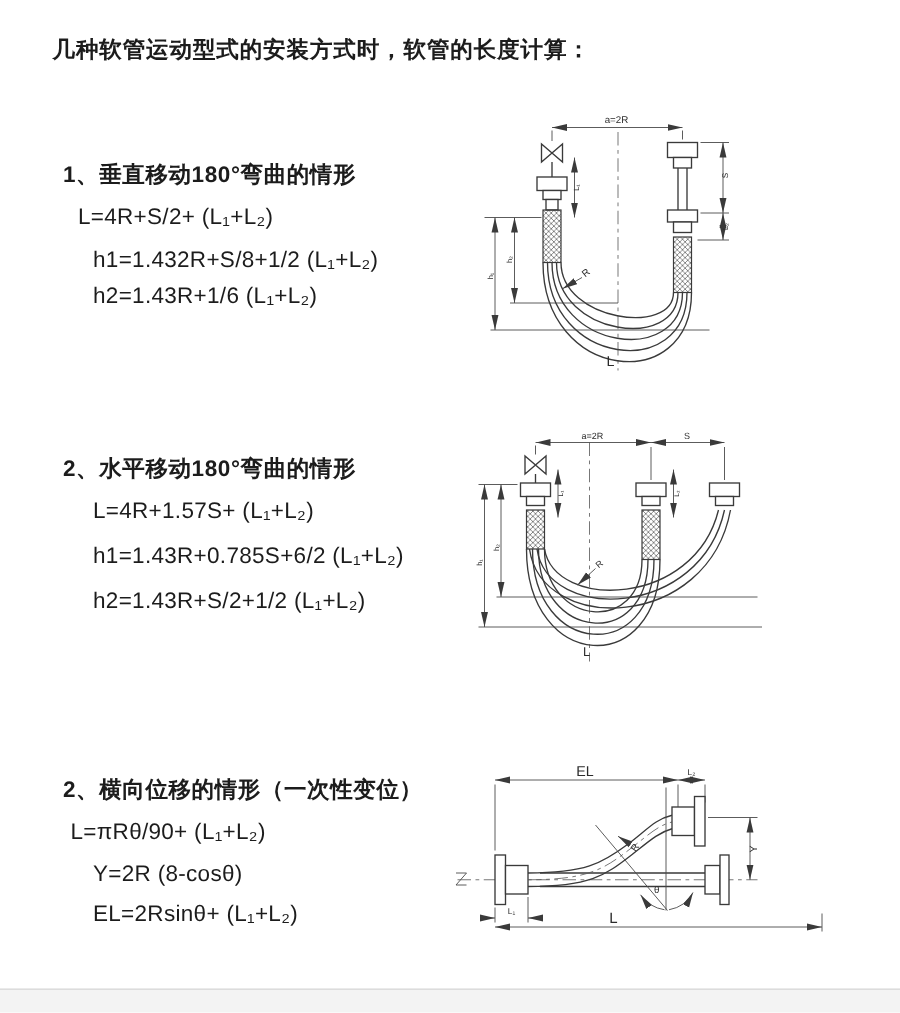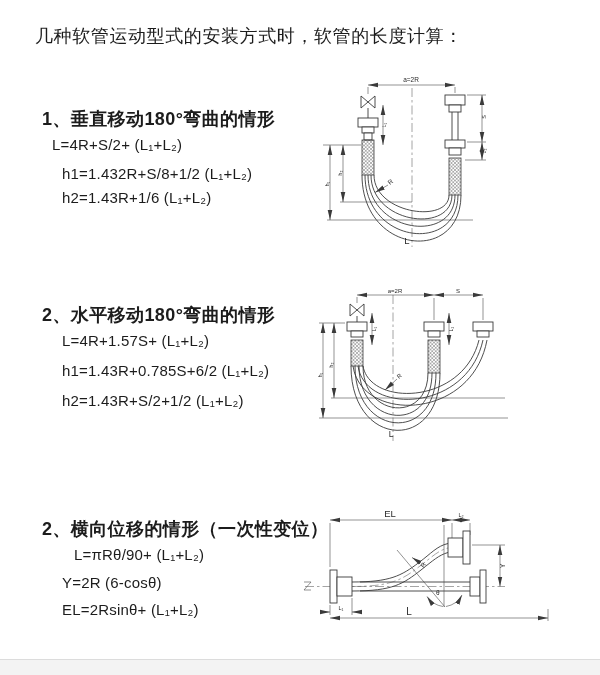--- a/index.html
+++ b/index.html
@@ -1,20 +1,20 @@
 <!DOCTYPE html>
 <html><head>
 <meta charset="utf-8">
 <style>
   html,body{margin:0;padding:0}
   body{width:600px;height:675px;background:#ffffff;position:relative;overflow:hidden;
        font-family:"Liberation Sans","DejaVu Sans",sans-serif;color:#1c1c1c}
   .abs{position:absolute;white-space:nowrap}
-  .title{font-size:18px;font-weight:400;letter-spacing:.6px}
-  .heading{font-size:18px;font-weight:700;letter-spacing:.4px}
+  .title{font-size:15px;font-weight:700;letter-spacing:.6px}
+  .heading{font-size:15px;font-weight:700;letter-spacing:.4px}
   .formula{font-size:15px;font-weight:500;letter-spacing:.2px}
   svg{position:absolute;overflow:visible}
   svg text{font-family:"Liberation Sans","DejaVu Sans",sans-serif;fill:#2b2b2b}
   .ol{fill:#ffffff;stroke:#3a3a3a;stroke-width:.9}
   .ln{fill:none;stroke:#3a3a3a;stroke-width:.9}
   .dim{fill:none;stroke:#4a4a4a;stroke-width:.6}
   .cl{fill:none;stroke:#5a5a5a;stroke-width:.55;stroke-dasharray:9 3 2.5 3}
   .edge{position:absolute;left:0;top:659px;width:600px;height:16px;background:#f3f3f3;border-top:1px solid #dcdcdc}
 </style>
 </head>
@@ -26,22 +26,22 @@
 <div class="abs formula" style="left:52px;top:136px">L=4R+S/2+ (L₁+L₂)</div>
 <div class="abs formula" style="left:62px;top:165px">h1=1.432R+S/8+1/2 (L₁+L₂)</div>
 <div class="abs formula" style="left:62px;top:189px">h2=1.43R+1/6 (L₁+L₂)</div>
 
 <div class="abs heading" style="left:42px;top:303px">2、水平移动180°弯曲的情形</div>
 <div class="abs formula" style="left:62px;top:332px">L=4R+1.57S+ (L₁+L₂)</div>
 <div class="abs formula" style="left:62px;top:362px">h1=1.43R+0.785S+6/2 (L₁+L₂)</div>
 <div class="abs formula" style="left:62px;top:392px">h2=1.43R+S/2+1/2 (L₁+L₂)</div>
 
 <div class="abs heading" style="left:42px;top:517px">2、横向位移的情形（一次性变位）</div>
-<div class="abs formula" style="left:74px;top:546px">L=πRθ/90+ (L₁+L₂)</div>
-<div class="abs formula" style="left:62px;top:574px">Y=2R (6-cosθ)</div>
+<div class="abs formula" style="left:47px;top:546px">L=πRθ/90+ (L₁+L₂)</div>
+<div class="abs formula" style="left:62px;top:574px">Y=2R (8-cosθ)</div>
 <div class="abs formula" style="left:62px;top:601px">EL=2Rsinθ+ (L₁+L₂)</div>
 
 <svg style="left:315px;top:72px" width="225" height="185" viewBox="0 0 225 185">
   <defs>
     <marker id="arr1" markerWidth="10" markerHeight="6" refX="10" refY="3" orient="auto-start-reverse" markerUnits="userSpaceOnUse">
       <path d="M10,3 L0,0.7 L0,5.3 Z" fill="#3a3a3a"></path>
     </marker>
     <pattern id="hatch1" patternUnits="userSpaceOnUse" width="3.5" height="3.5">
       <path d="M0,3.5 L3.5,0 M0,0 L3.5,3.5" stroke="#555" stroke-width="0.45"></path>
     </pattern>

